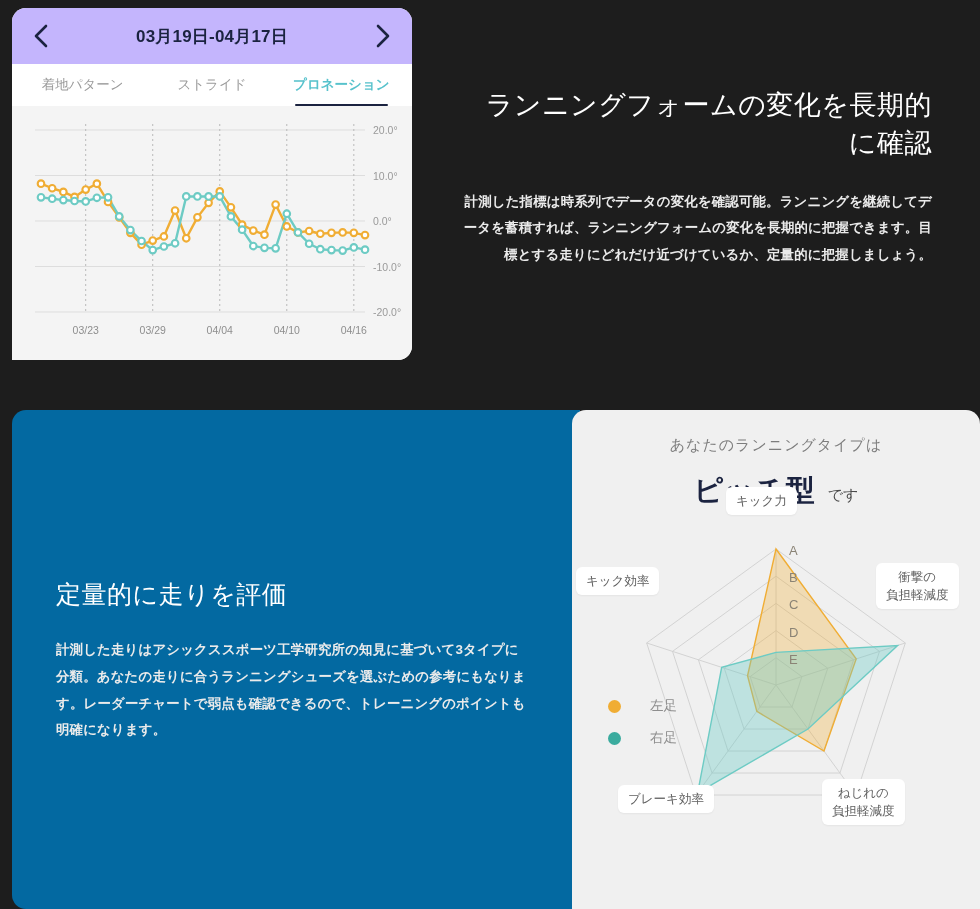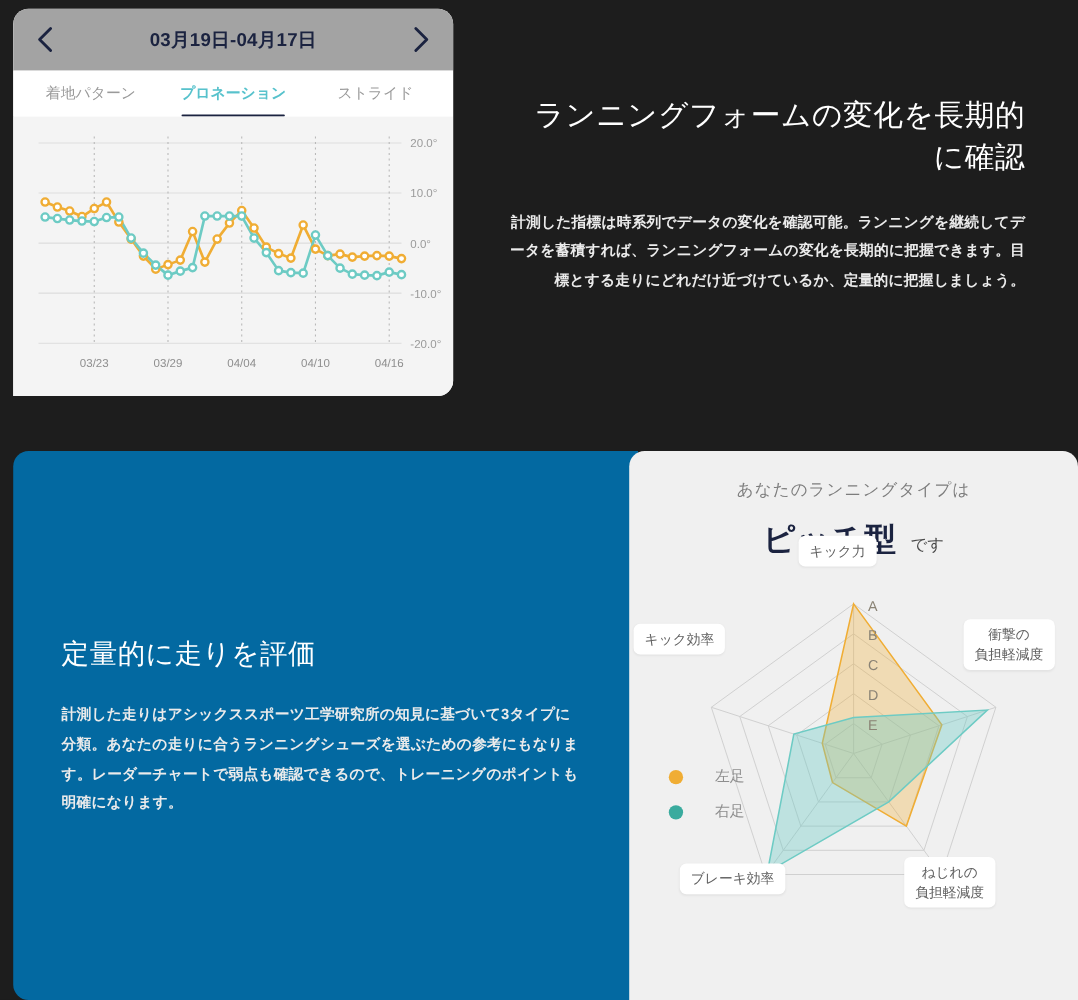--- a/index.html
+++ b/index.html
@@ -31,21 +31,21 @@
     border-radius: 14px 14px 14px 0;
     overflow: hidden;
   }
 
   .phone-header {
     position: relative;
     height: 56px;
     display: flex;
     align-items: center;
     justify-content: center;
-    background: #a3a3a3;
+    background: #c4b5fd;
   }
   .nav-arrow {
     position: absolute;
     top: 50%;
     transform: translateY(-50%);
     width: 30px; height: 30px;
     display: flex; align-items: center; justify-content: center;
     cursor: pointer;
   }
   .nav-arrow.left { left: 14px; }
@@ -241,22 +241,22 @@
       <div class="date-range">03月19日-04月17日</div>
       <div class="nav-arrow right">
         <svg width="18" height="26" viewBox="0 0 18 26" aria-hidden="true">
           <path d="M4 3 L14 13 L4 23" fill="none" stroke="#1b2340" stroke-width="2.6" stroke-linecap="round" stroke-linejoin="round"></path>
         </svg>
       </div>
     </div>
 
     <div class="tabs">
       <div class="tab">着地パターン</div>
+      <div class="tab">ストライド</div>
       <div class="tab active">プロネーション</div>
-      <div class="tab">ストライド</div>
     </div>
 
     <div class="chart-wrap">
       <svg id="line-chart" class="chart-svg" width="400" height="248" viewBox="0 0 400 248">
           <line x1="10" y1="18" x2="340" y2="18" stroke="#dddddd" stroke-width="1"></line>
           <text x="348" y="22" font-size="10.5" fill="#9a9a9a" font-family="&quot;Liberation Sans&quot;, sans-serif">20.0°</text>
           <line x1="10" y1="63.5" x2="340" y2="63.5" stroke="#dddddd" stroke-width="1"></line>
           <text x="348" y="67.5" font-size="10.5" fill="#9a9a9a" font-family="&quot;Liberation Sans&quot;, sans-serif">10.0°</text>
           <line x1="10" y1="109" x2="340" y2="109" stroke="#dddddd" stroke-width="1"></line>
           <text x="348" y="113" font-size="10.5" fill="#9a9a9a" font-family="&quot;Liberation Sans&quot;, sans-serif">0.0°</text>

